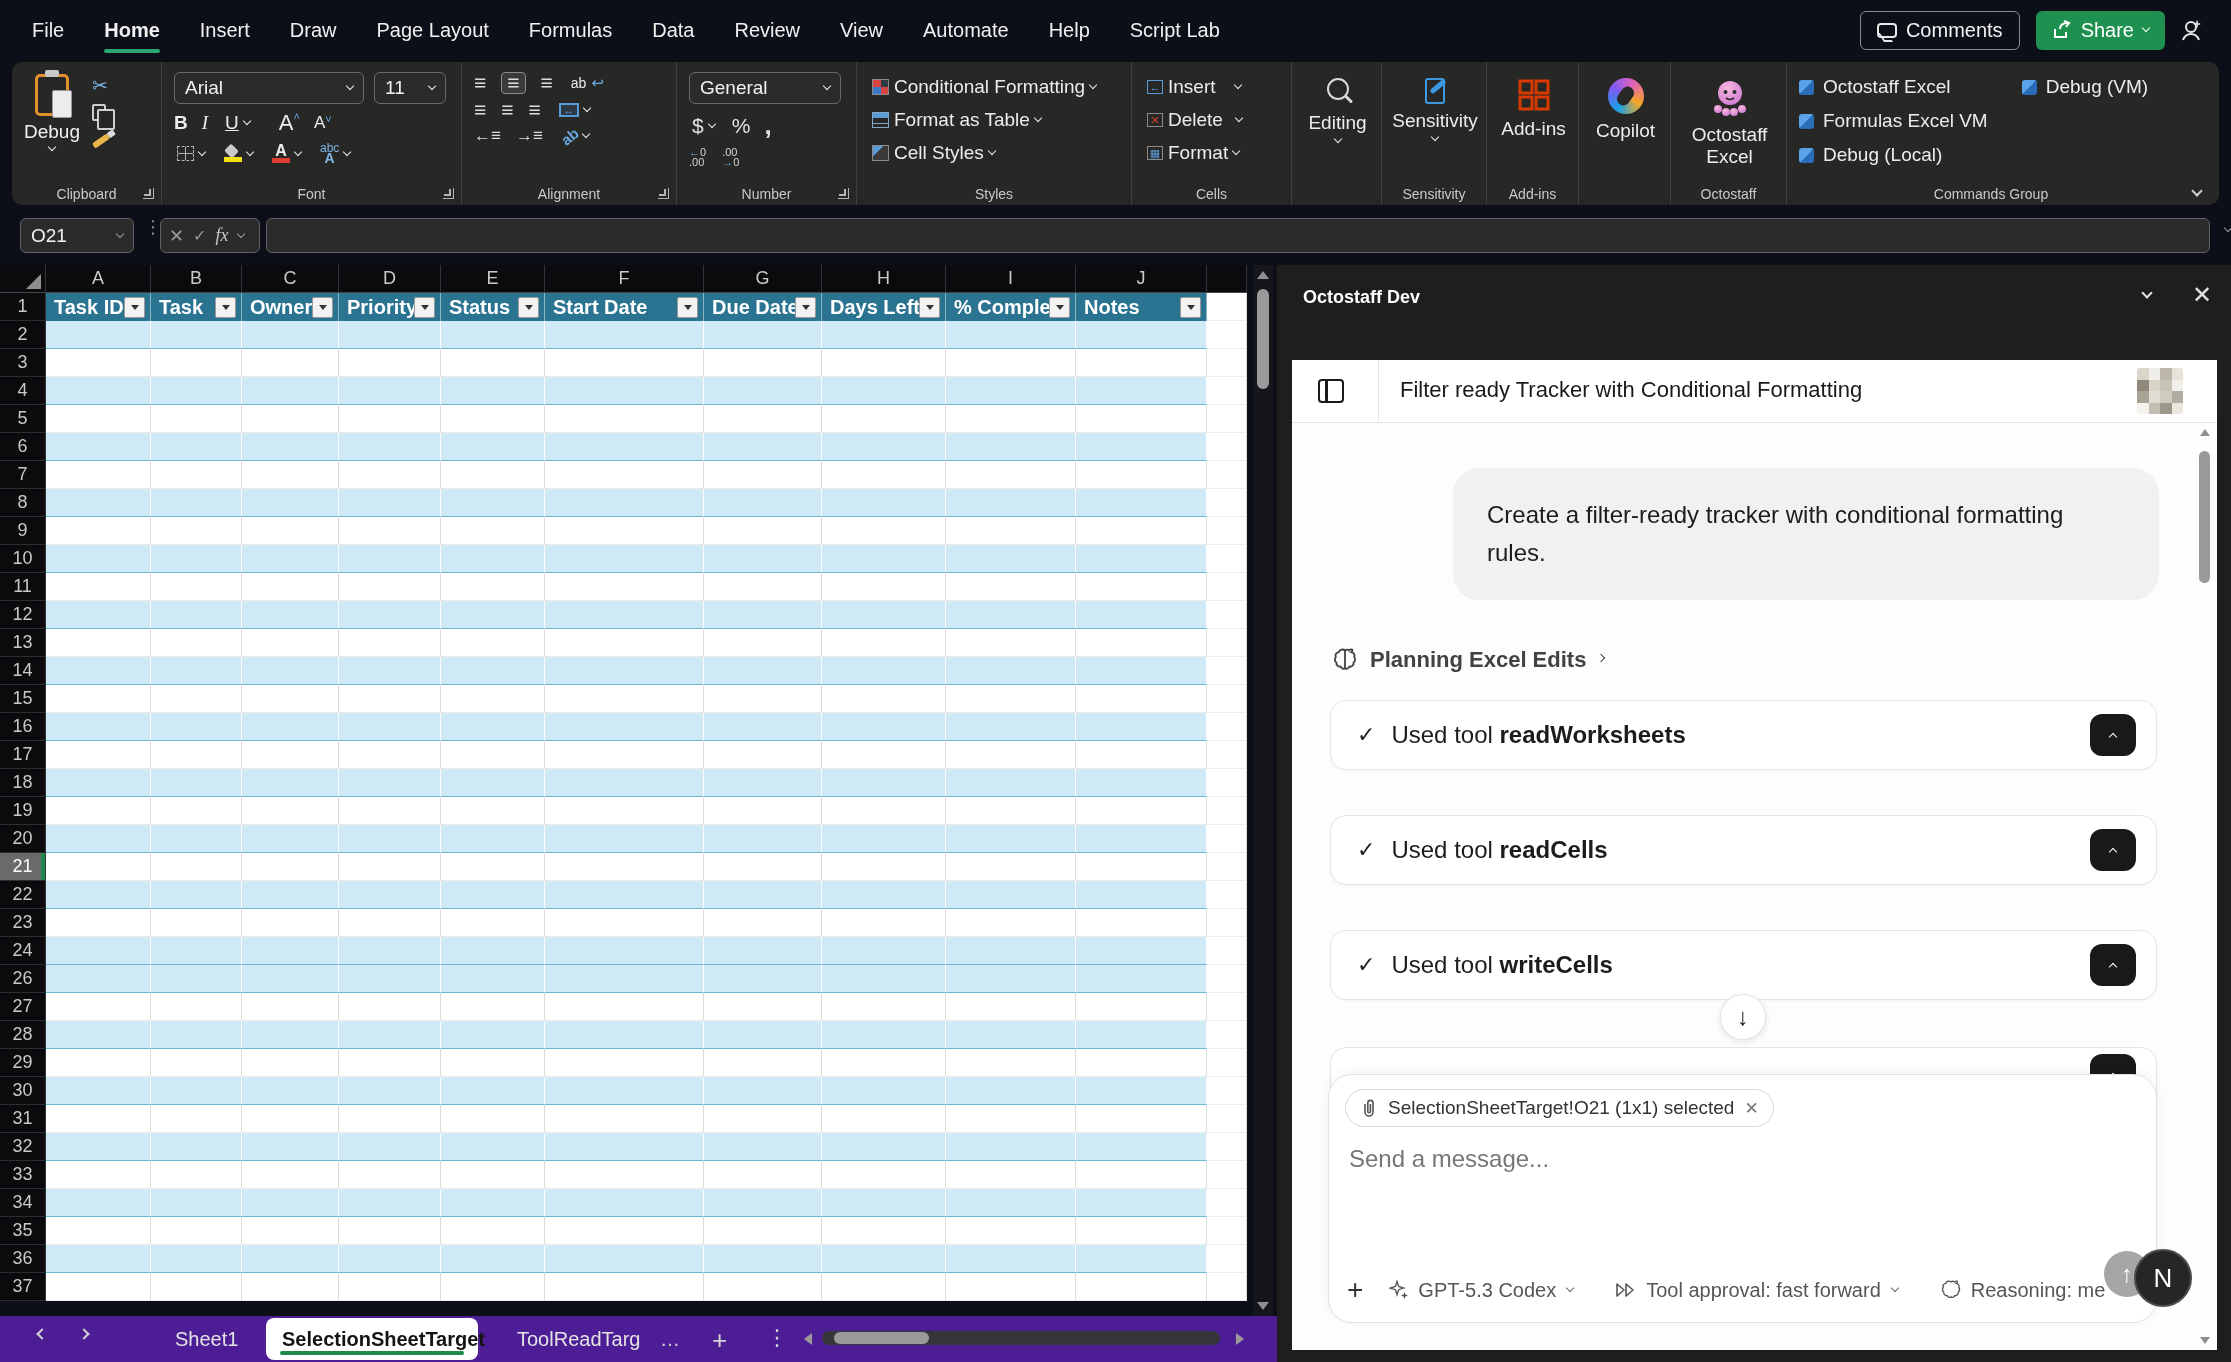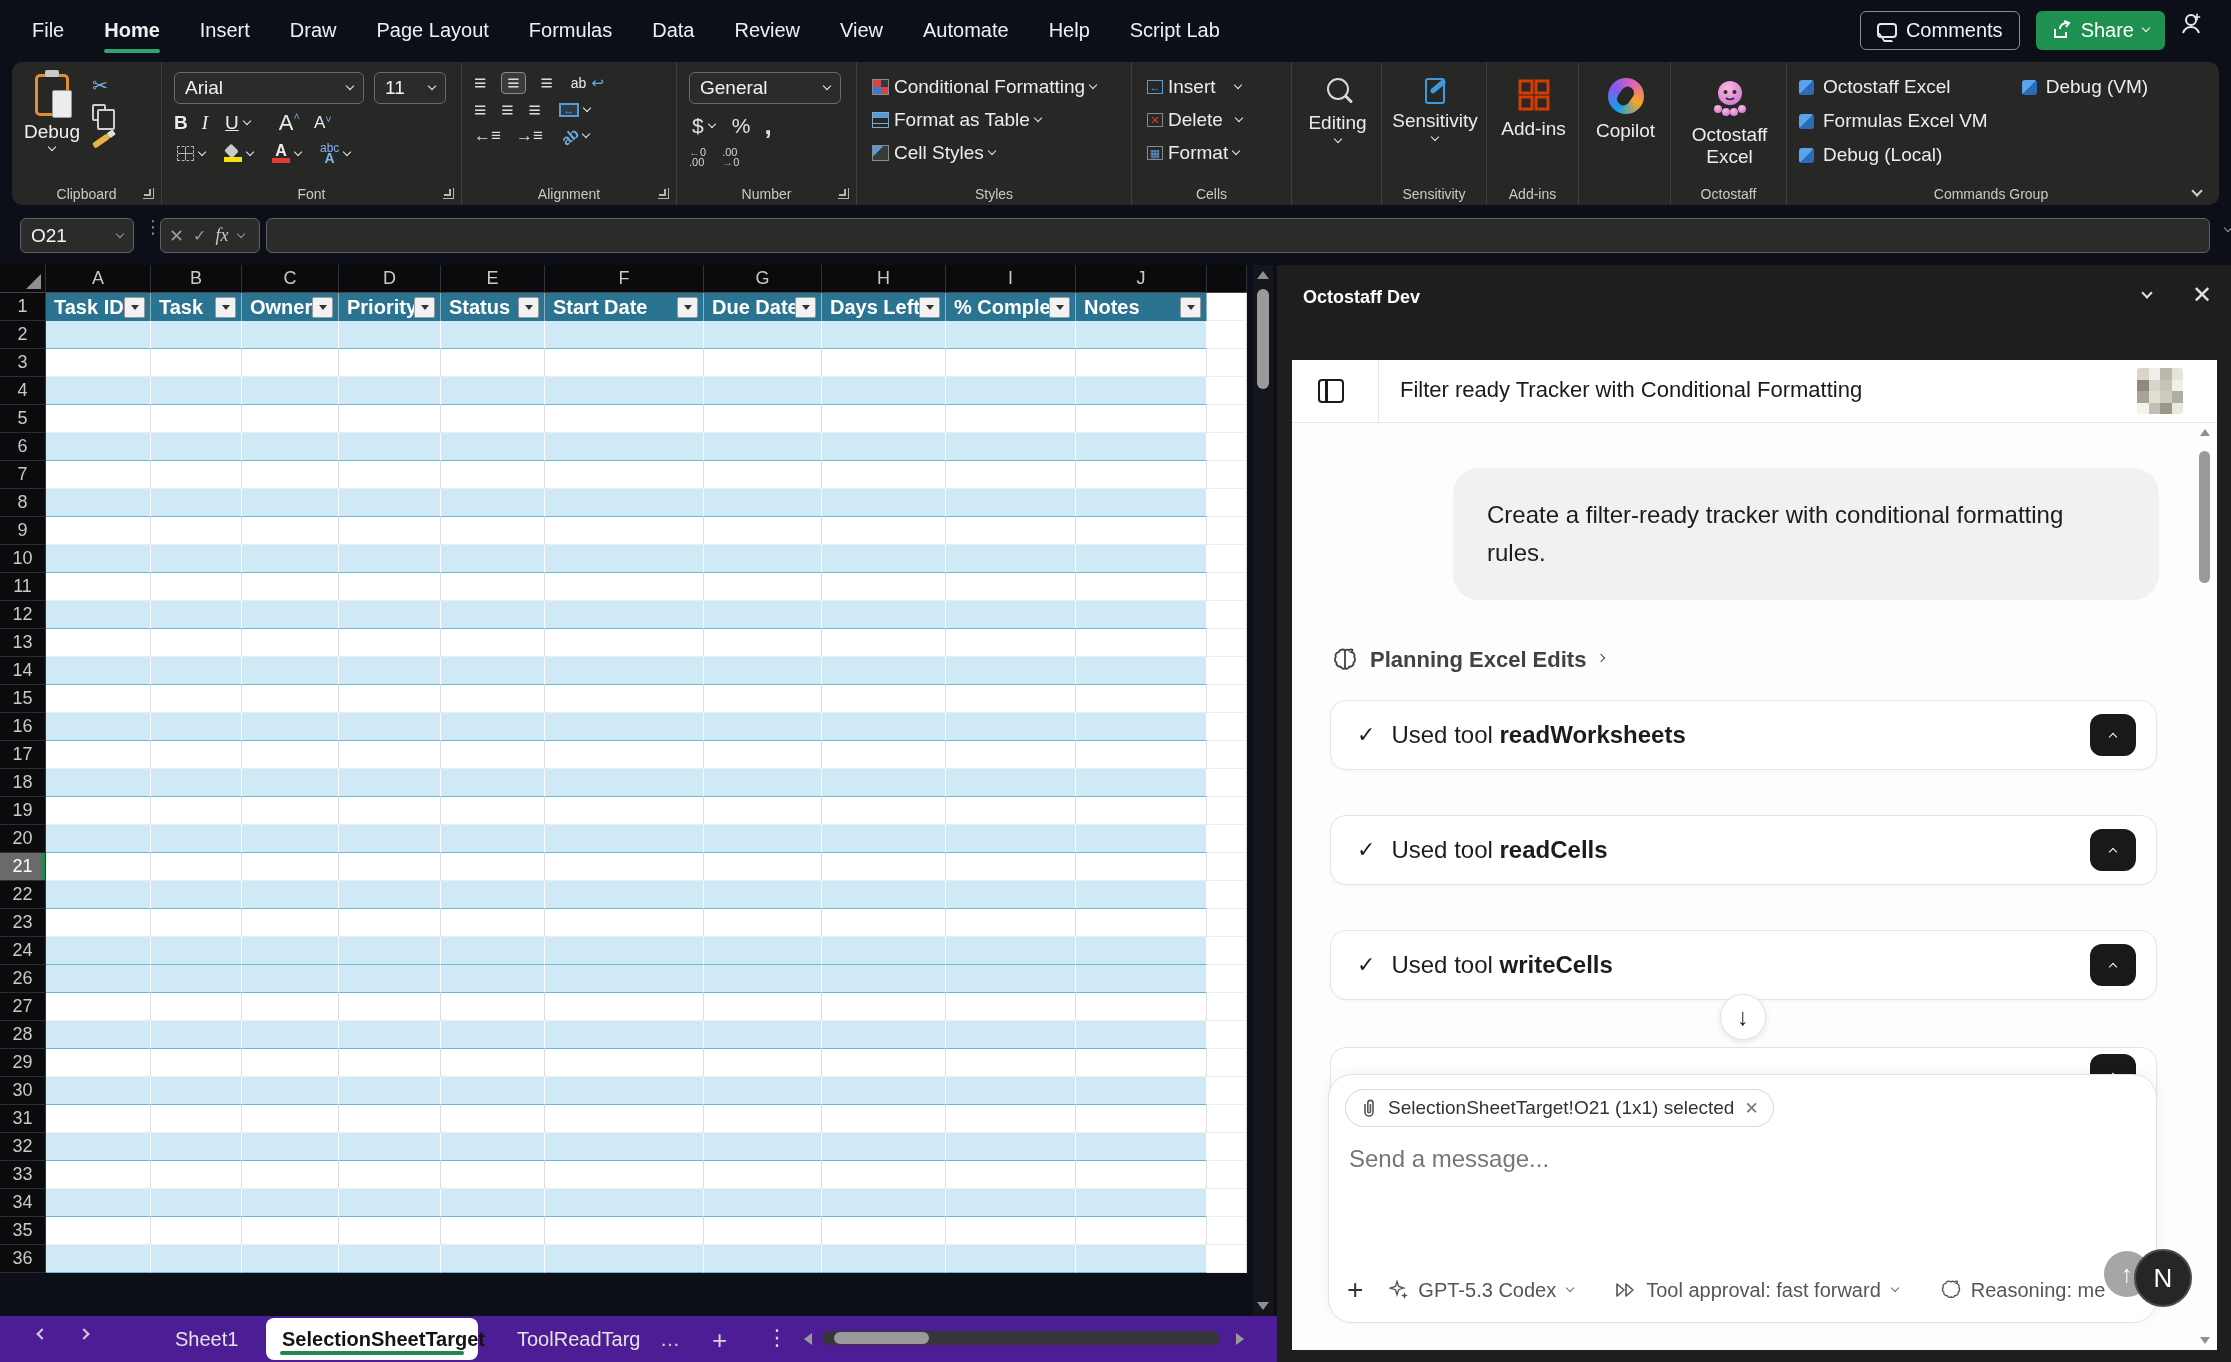--- a/index.html
+++ b/index.html
@@ -10,21 +10,21 @@
     color:#e8e8e8; -webkit-font-smoothing:antialiased;
   }
 
   
   .menubar { position:absolute; left:0; top:0; width:2231px; height:60px;
     display:flex; align-items:center; gap:40px; padding:0 24px 0 32px; }
   .mi { position:relative; font-size:20px; color:#f0f0f0; cursor:default; }
   .mi.active { font-weight:bold; }
   .mi-underline { position:absolute; left:0; right:0; bottom:-11px; height:4px;
     border-radius:2px; background:#2fa573; }
-  .mb-right { margin-left:auto; display:flex; align-items:flex-start; gap:16px; }
+  .mb-right { margin-left:auto; display:flex; align-items:center; gap:16px; }
   .btn-comments { display:flex; align-items:center; gap:9px; border:1px solid #8b8b8b;
     border-radius:6px; padding:7px 16px; font-size:20px; color:#f2f2f2; }
   .ico-bubble { width:20px; height:15px; border:2px solid #e8e8e8; border-radius:4px; position:relative; }
   .ico-bubble::after { content:""; position:absolute; left:2px; bottom:-6px; width:7px; height:7px;
     background:transparent; border-left:2px solid #e8e8e8; border-bottom:2px solid #e8e8e8;
     transform:skewX(35deg); }
   .btn-share { display:flex; align-items:center; gap:9px; background:#1e9150; border-radius:6px;
     padding:8px 16px; font-size:20px; color:#fff; }
   .ch { display:inline-block; width:8px; height:8px; border-right:2px solid currentColor;
     border-bottom:2px solid currentColor; transform:rotate(45deg); margin-top:-4px; }
@@ -1127,20 +1127,34 @@
         <div class="g-cell band" style="width: 105px;"></div>
         <div class="g-cell band" style="width: 91px;"></div>
         <div class="g-cell band" style="width: 97px;"></div>
         <div class="g-cell band" style="width: 102px;"></div>
         <div class="g-cell band" style="width: 104px;"></div>
         <div class="g-cell band" style="width: 159px;"></div>
         <div class="g-cell band" style="width: 118px;"></div>
         <div class="g-cell band" style="width: 124px;"></div>
         <div class="g-cell band" style="width: 130px;"></div>
         <div class="g-cell band" style="width: 131px;"></div>
+        <div class="g-cell" style="width: 40px;"></div>
+      </div>
+      <div class="g-row">
+        <div class="g-rh">37</div>
+        <div class="g-cell" style="width: 105px;"></div>
+        <div class="g-cell" style="width: 91px;"></div>
+        <div class="g-cell" style="width: 97px;"></div>
+        <div class="g-cell" style="width: 102px;"></div>
+        <div class="g-cell" style="width: 104px;"></div>
+        <div class="g-cell" style="width: 159px;"></div>
+        <div class="g-cell" style="width: 118px;"></div>
+        <div class="g-cell" style="width: 124px;"></div>
+        <div class="g-cell" style="width: 130px;"></div>
+        <div class="g-cell" style="width: 131px;"></div>
         <div class="g-cell" style="width: 40px;"></div>
       </div>
     </div>
 
   <div class="vscroll">
     <div class="vs-up"></div>
     <div class="vs-thumb"></div>
     <div class="vs-dn"></div>
   </div>
 

